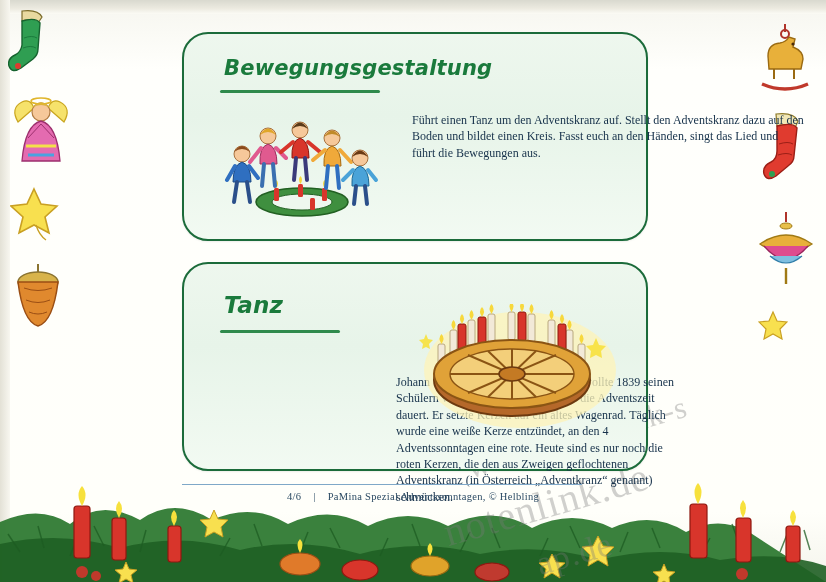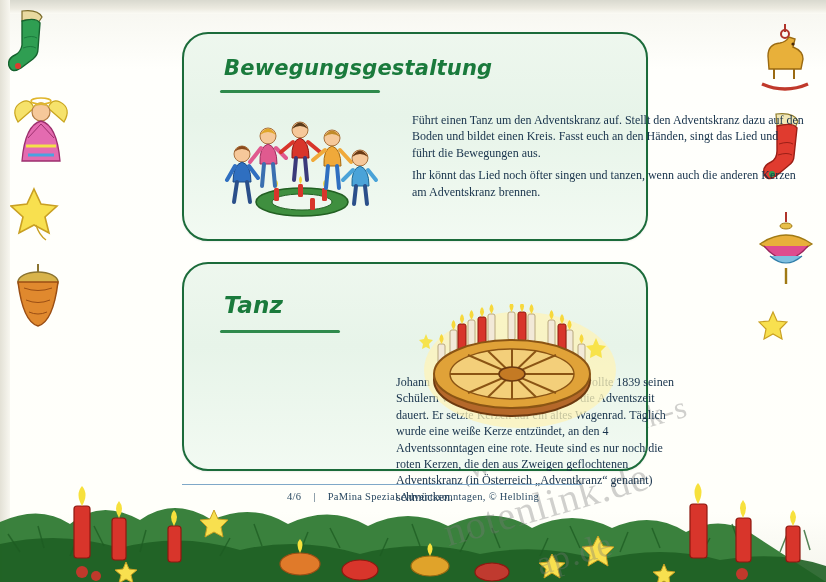--- a/index.html
+++ b/index.html
@@ -379,21 +379,20 @@
         <circle cx="158" cy="44" r="8" fill="#f6c89a" stroke="#a8713e" stroke-width="1"></circle>
         <path d="M150 43 q8 -13 16 0 q-8 -6 -16 0" fill="#6a3a14"></path>
         <path d="M158 52 q-9 3 -8 20 h17 q0 -17 -9 -20 Z" fill="#4aa3d8" stroke="#1e6a96" stroke-width="1"></path>
         <path d="M151 56 l-10 10 M166 56 l8 10" stroke="#4aa3d8" stroke-width="4" stroke-linecap="round"></path>
         <path d="M154 72 l-2 18 M163 72 l2 18" stroke="#2a4f8a" stroke-width="4" stroke-linecap="round"></path>
       </g>
     </svg>
 
     <div class="body-text" id="bewegung-text">
       <p>Führt einen Tanz um den Adventskranz auf. Stellt den Adventskranz dazu auf den Boden und bildet einen Kreis. Fasst euch an den Händen, singt das Lied und führt die Bewegungen aus.</p>
-      <p>Ihr könnt das Lied noch öfter singen und tanzen, wenn auch die anderen Kerzen am Adventskranz brennen.</p>
     </div>
   </div>
 
   <div class="box" id="box-info">
     <div class="box-title">Tanz</div>
     <div class="title-rule"></div>
 
     <div class="body-text" id="info-text">
       <p>Johann Hinrich Wichern aus Hamburg wollte 1839 seinen Schülern veranschaulichen, wie lange die Adventszeit dauert. Er setzte Kerzen auf ein altes Wagenrad. Täglich wurde eine weiße Kerze entzündet, an den 4 Adventssonntagen eine rote. Heute sind es nur noch die roten Kerzen, die den aus Zweigen geflochtenen Adventskranz (in Österreich „Adventkranz“ genannt) schmücken.</p>
     </div>

